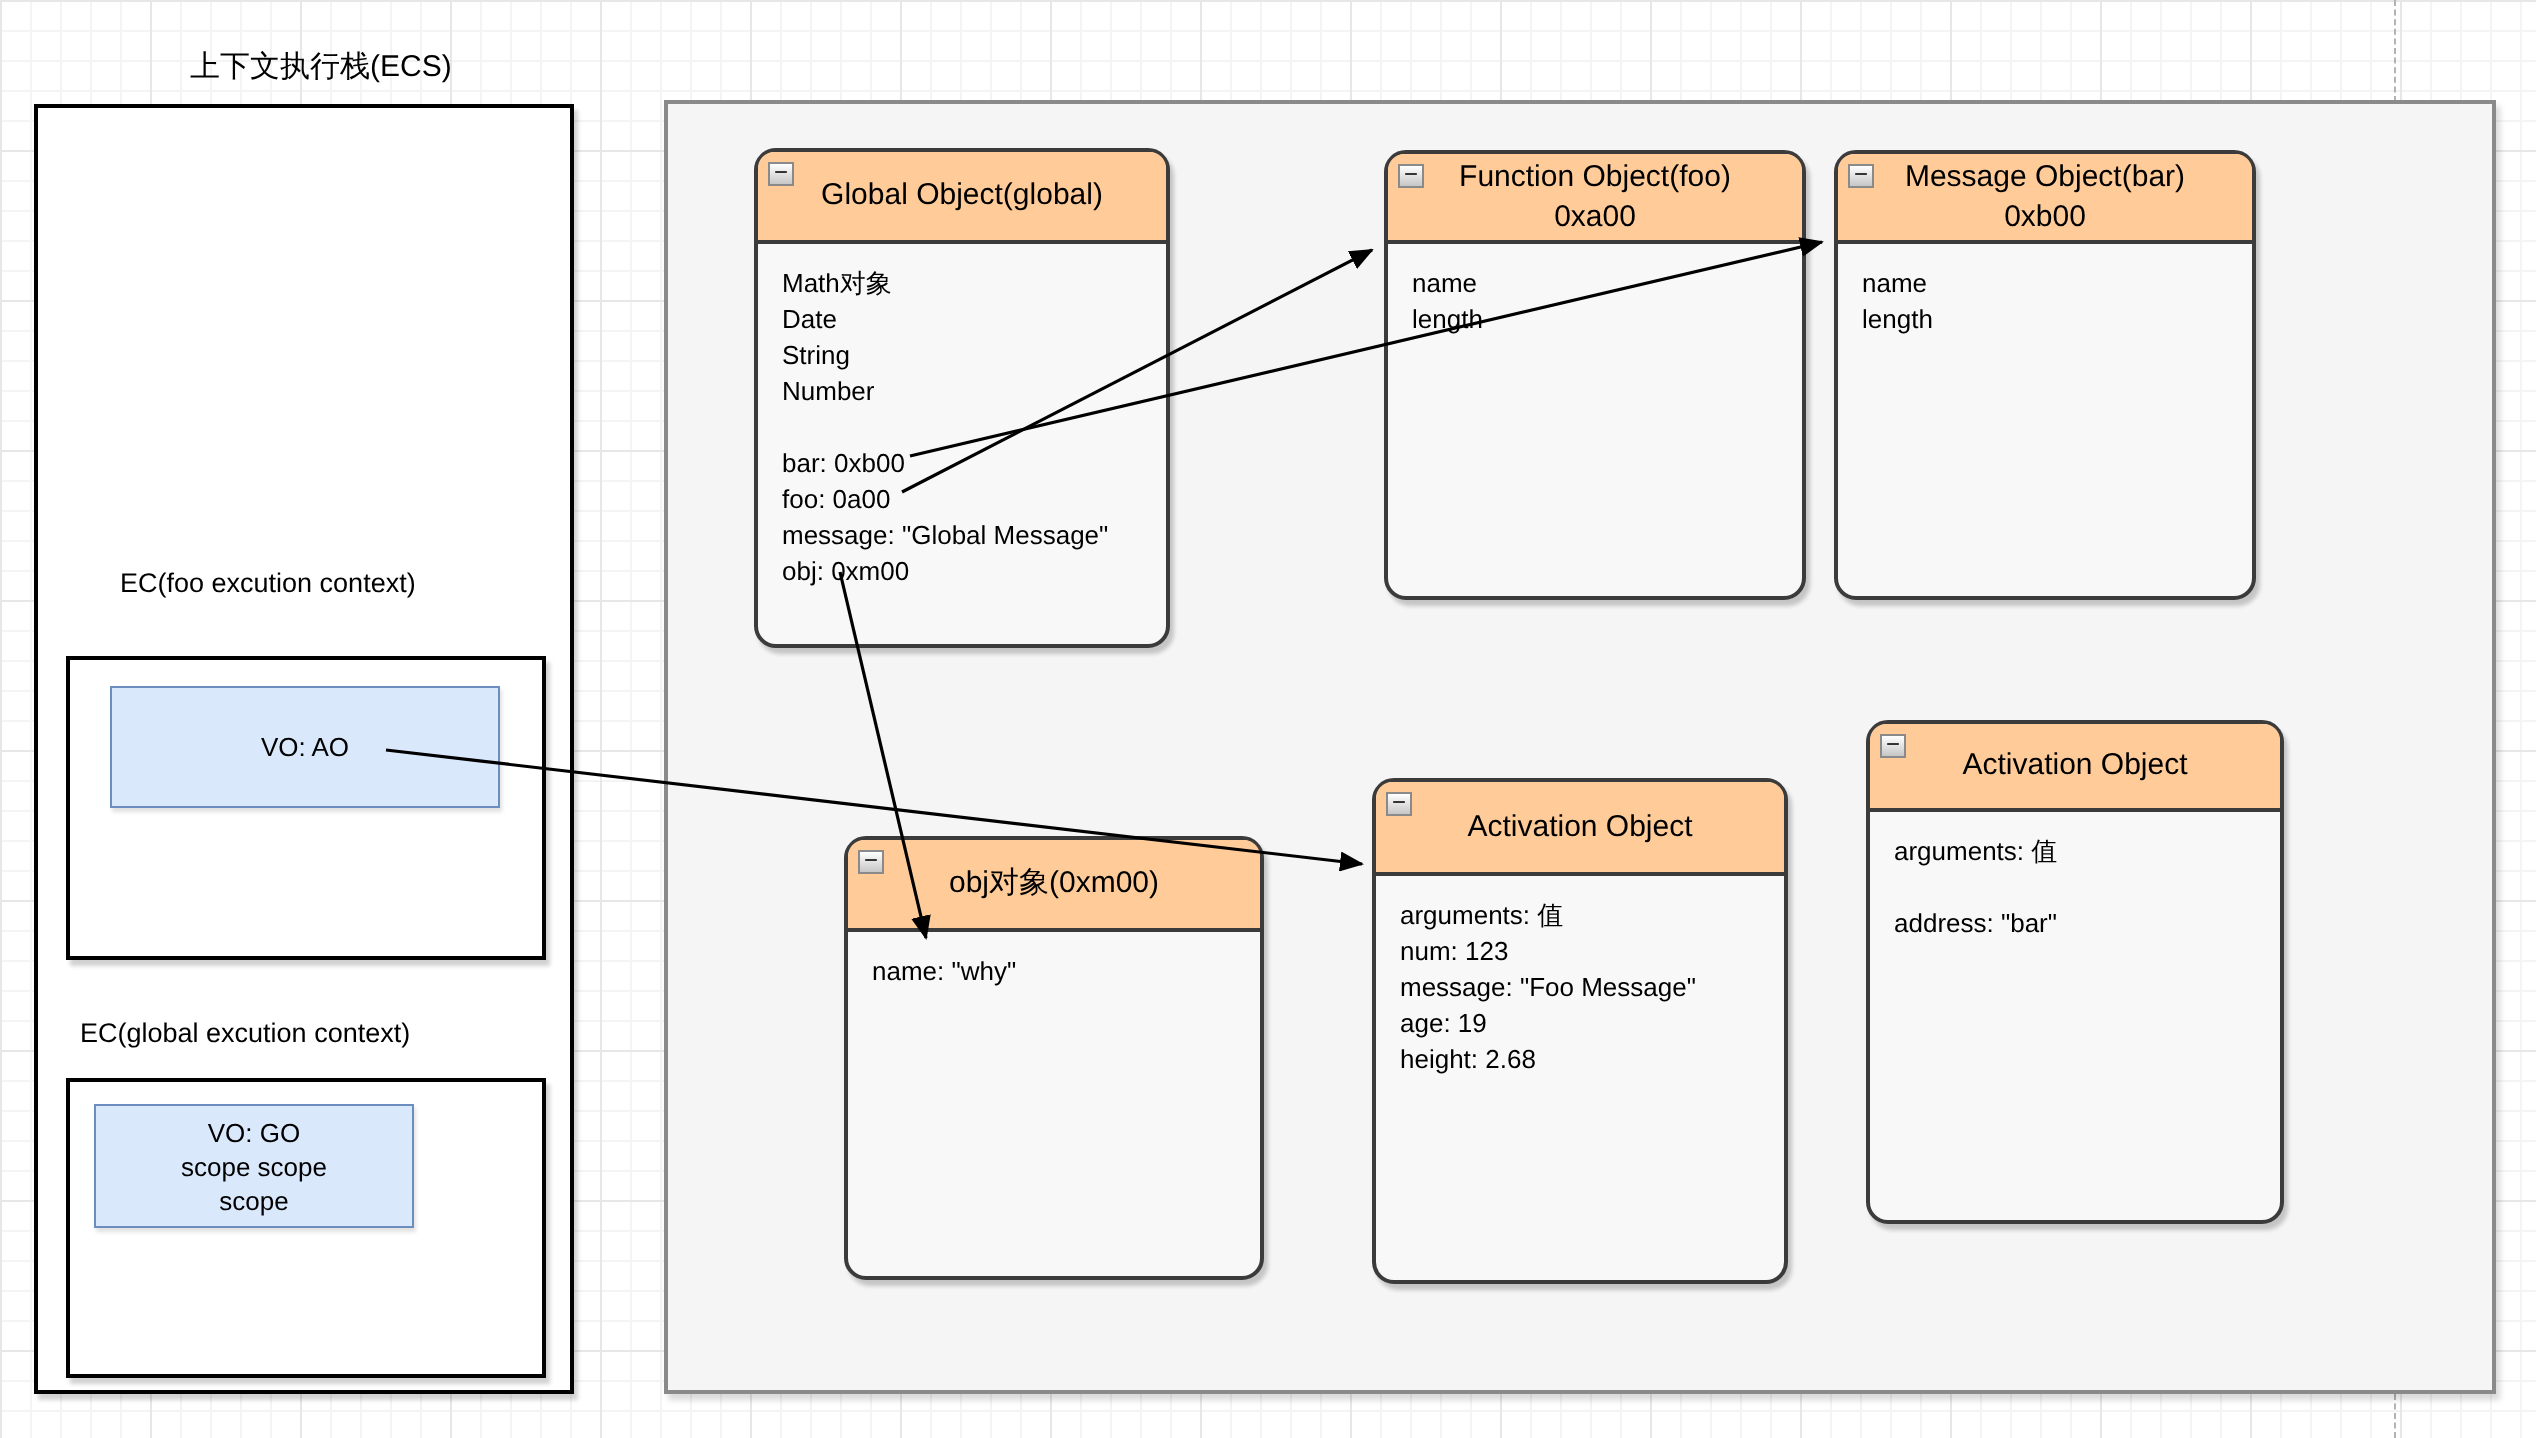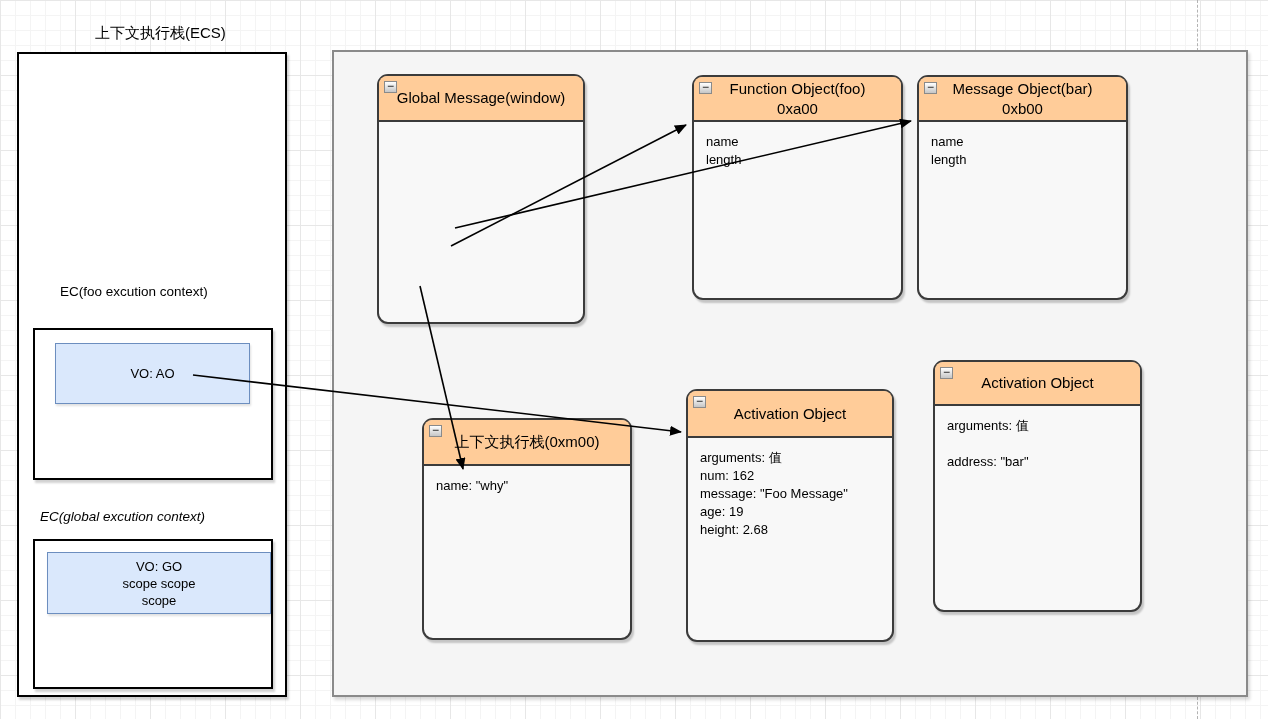--- a/index.html
+++ b/index.html
@@ -26,26 +26,26 @@
 
   
   .ecs-outer{left:17px;top:52px;width:270px;height:645px;background:#fff;
     border:2px solid #000;box-shadow:2px 3px 2px rgba(0,0,0,0.18);z-index:1;}
   .ec-frame{left:33px;width:240px;background:#fff;border:2px solid #000;
     box-shadow:2px 3px 2px rgba(0,0,0,0.18);z-index:2;}
   .ec-frame-foo{top:328px;height:152px;}
   .ec-frame-global{top:539px;height:150px;}
   .ec-label{font-size:13.5px;white-space:nowrap;z-index:3;}
   .ec-label-foo{left:60px;top:284px;}
-  .ec-label-global{left:40px;top:509px;font-style:italic;}
+  .ec-label-global{left:40px;top:509px;}
   .vo-box{background:#dae8fc;border:1px solid #6c8ebf;box-shadow:1px 2px 2px rgba(0,0,0,0.12);
     display:flex;flex-direction:column;align-items:center;justify-content:center;
     font-size:13px;line-height:17px;text-align:center;z-index:4;}
   .vo-ao{left:55px;top:343px;width:195px;height:61px;}
-  .vo-go{left:47px;top:552px;width:224px;height:62px;}
+  .vo-go{left:47px;top:552px;width:160px;height:62px;}
 
   
   .heap{left:332px;top:50px;width:916px;height:647px;background:#f5f5f5;
     border:2px solid #8a8a8a;box-shadow:2px 3px 3px rgba(0,0,0,0.15);z-index:0;}
 
   
   .obj{border:2.5px solid #3b3b3b;border-radius:11px;background:#f8f8f8;
     box-shadow:2px 3px 2px rgba(0,0,0,0.2);z-index:5;}
   .obj .hdr{position:relative;background:#ffcc99;border-bottom:2.5px solid #3b3b3b;
     border-radius:8px 8px 0 0;display:flex;flex-direction:column;align-items:center;
@@ -95,21 +95,32 @@
   <div>VO: GO</div>
   <div>scope scope</div>
   <div>scope</div>
 </div>
 
 <div class="abs heap"></div>
 
 <div id="box-global" class="abs obj">
   <div class="hdr">
     <span class="collapse">−</span>
-    <div>Global Message(window)</div>
+    <div>Global Object(global)</div>
+  </div>
+  <div class="bd">
+    <div class="bl">Math对象</div>
+    <div class="bl">Date</div>
+    <div class="bl">String</div>
+    <div class="bl">Number</div>
+    <div class="bl"></div>
+    <div class="bl">bar: 0xb00</div>
+    <div class="bl">foo: 0a00</div>
+    <div class="bl">message: "Global Message"</div>
+    <div class="bl">obj: 0xm00</div>
   </div>
 </div>
 
 <div id="box-foo" class="abs obj">
   <div class="hdr">
     <span class="collapse">−</span>
     <div>Function Object(foo)</div>
     <div>0xa00</div>
   </div>
   <div class="bd">
@@ -126,35 +137,35 @@
   </div>
   <div class="bd">
     <div class="bl">name</div>
     <div class="bl">length</div>
   </div>
 </div>
 
 <div id="box-obj" class="abs obj">
   <div class="hdr">
     <span class="collapse">−</span>
-    <div>上下文执行栈(0xm00)</div>
+    <div>obj对象(0xm00)</div>
   </div>
   <div class="bd">
     <div class="bl">name: "why"</div>
   </div>
 </div>
 
 <div id="box-aofoo" class="abs obj">
   <div class="hdr">
     <span class="collapse">−</span>
     <div>Activation Object</div>
   </div>
   <div class="bd">
     <div class="bl">arguments: 值</div>
-    <div class="bl">num: 162</div>
+    <div class="bl">num: 123</div>
     <div class="bl">message: "Foo Message"</div>
     <div class="bl">age: 19</div>
     <div class="bl">height: 2.68</div>
   </div>
 </div>
 
 <div id="box-aobar" class="abs obj">
   <div class="hdr">
     <span class="collapse">−</span>
     <div>Activation Object</div>

